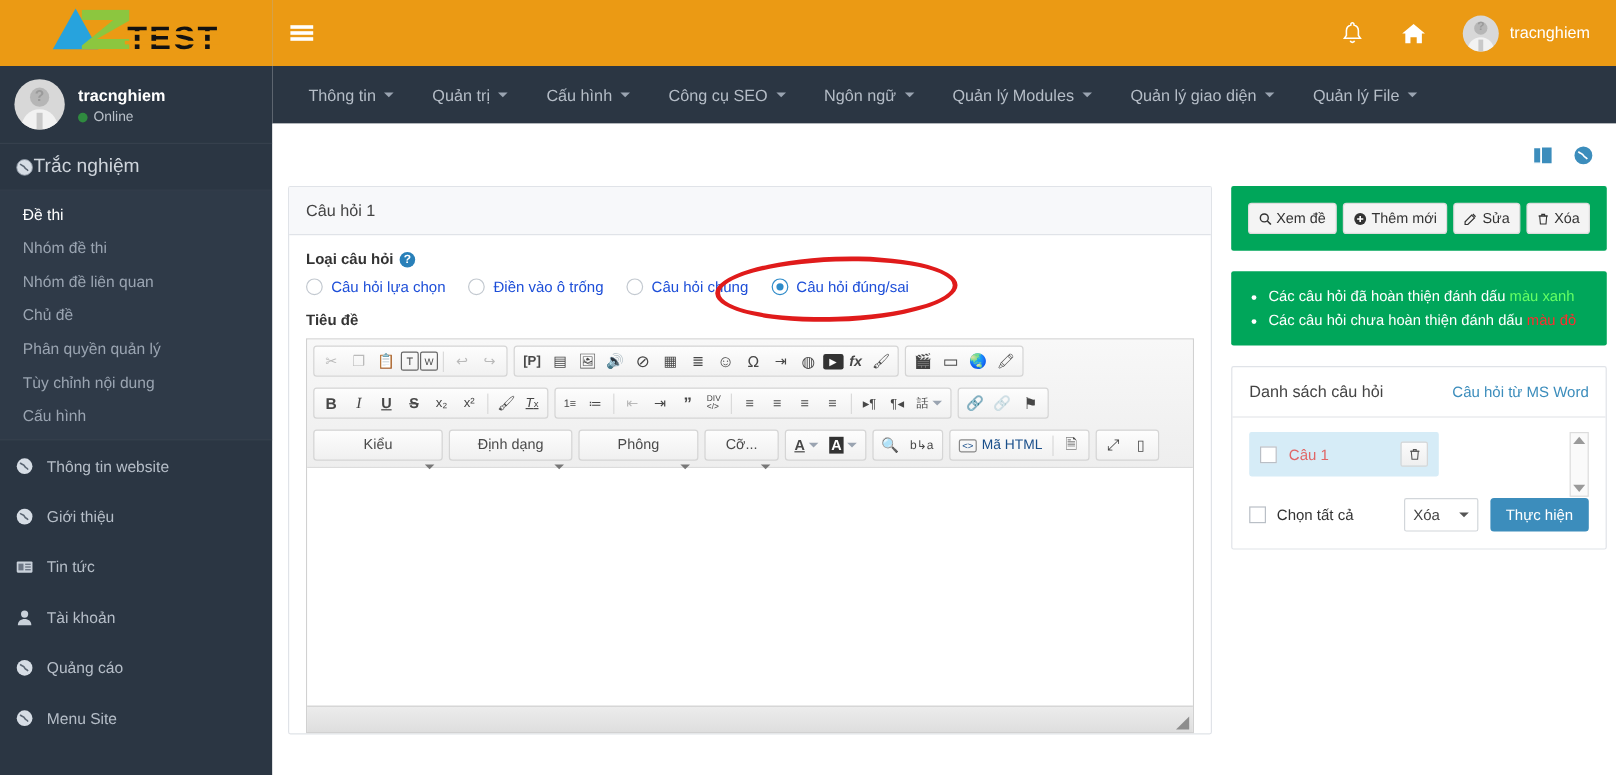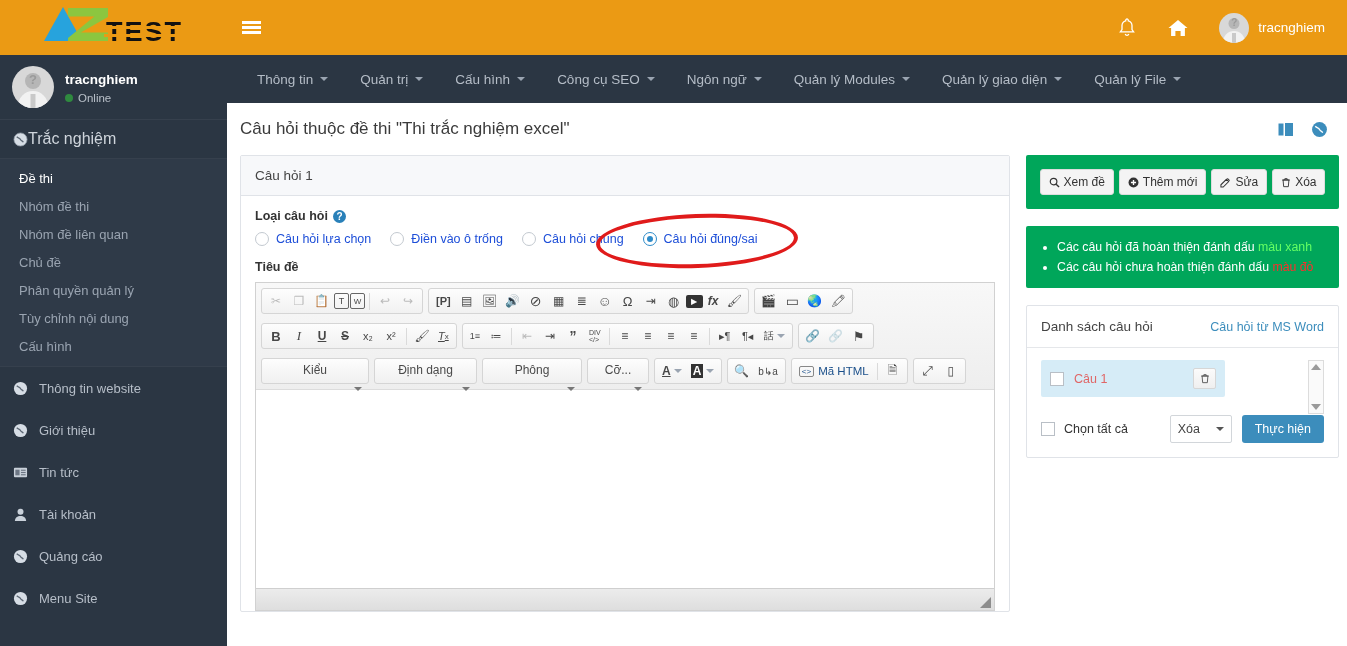--- a/index.html
+++ b/index.html
@@ -245,21 +245,21 @@
   .txt-green { color: #64ff64; text-align: right; }
   .txt-red { color: #ff2d2d; }
 
   .list-head {
     display: flex; align-items: center; padding: 13px 14px;
     border-bottom: 1px solid #e5e7ea; font-size: 13.5px; color: #444;
   }
   .list-head .link { margin-left: auto; color: #3c8dbc; font-size: 12.5px; }
   .list-body { padding: 12px 14px 14px 14px; position: relative; }
   .q-item {
-    background: #d6ecf7; border-radius: 2px; width: 184px;
+    background: #d6ecf7; border-radius: 2px; width: 158px;
     display: flex; align-items: center; gap: 10px;
     padding: 8px 9px; margin-bottom: 18px;
   }
   .cbox { width: 14px; height: 14px; border: 1px solid #b9bfc6; background: #fff; flex: none; }
   .q-label { font-size: 12.5px; color: #e06666; }
   .trash-btn {
     margin-left: auto; width: 23px; height: 21px;
     border: 1px solid #d6d6d6; background: linear-gradient(#fbfbfb,#efefef);
     border-radius: 2px; display: flex; align-items: center; justify-content: center;
   }
@@ -444,21 +444,20 @@
     </div>
   <div class="nav-link">
       <span>Quản lý File</span>
       <i class="caret"></i>
     </div>
 </div>
 
 <div id="content">
 
   <div id="page-head">
-    <div id="page-title">Câu hỏi thuộc đề thi "Thi trắc nghiệm excel"</div>
     <div id="page-head-icons">
       <svg width="19" height="17" viewBox="0 0 19 17">
         <path d="M2 2h6v13H2z" fill="#3c8dbc"></path>
           <path d="M9 2h8v13H9z" fill="#3c8dbc"></path>
         <path d="M2 2h6v13H2z" fill="none" stroke="#fff" stroke-width="1"></path>
       </svg>
       <svg width="17" height="17" viewBox="0 0 16 16">
         <circle cx="8" cy="8" r="7" fill="#3c8dbc"></circle>
         <path d="M4 5c2 2 3 1 4 3s2 1 3 3" fill="none" stroke="#fff" stroke-width="1.3"></path>
       </svg>

